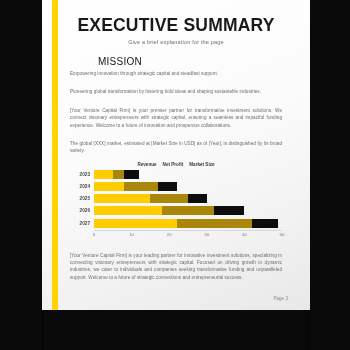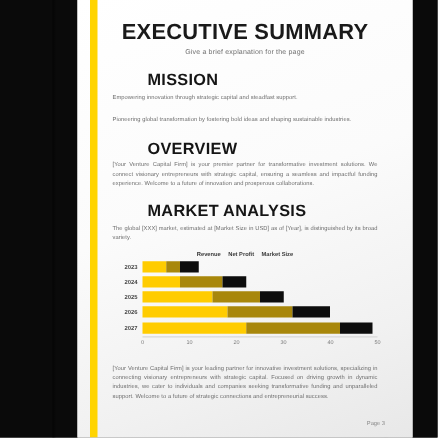--- a/index.html
+++ b/index.html
@@ -5,25 +5,24 @@
   html,body{margin:0;padding:0;}
   body{
     width:350px;height:350px;overflow:hidden;
     background:#000;
     font-family:"Liberation Sans", sans-serif;
   }
   .viewport{position:relative;width:350px;height:350px;background:#0a0a0a;}
 
   
   .page{
-    position:absolute;left:42px;top:0;width:268px;height:350px;
+    position:absolute;left:42px;top:0;width:268px;height:310px;
     background:#fdfdfd;
     background-image:linear-gradient(160deg,#ffffff 0%,#fbfbfb 45%,#f1f1f1 78%,#e8e8e8 100%);
     overflow:hidden;
-    margin-left:20px;
   }
   .page-shadow-left{
     position:absolute;left:42px;top:0;width:3px;height:350px;
     background:linear-gradient(to right,rgba(0,0,0,.55),rgba(0,0,0,0));
   }
   .page-shadow-right{
     position:absolute;left:303px;top:0;width:7px;height:350px;
     background:linear-gradient(to right,rgba(0,0,0,0),rgba(0,0,0,.35));
   }
   .accent-bar{
@@ -38,21 +37,21 @@
     font-size:17.5px;font-weight:bold;letter-spacing:.2px;
     color:#1a1a1a;text-align:center;line-height:1.1;
   }
   .doc-subtitle{
     margin-top:4px;text-align:center;
     font-size:5.6px;color:#6f6f6f;letter-spacing:.15px;
   }
 
   .section{margin-top:11px;}
   .section-head{
-    font-size:13px;font-weight:bold;color:#151515;letter-spacing:.25px;
+    font-size:10px;font-weight:normal;color:#151515;letter-spacing:.25px;
     margin-bottom:2.5px;
     padding-left:28px;
   }
   .section-body{
     font-size:4.6px;line-height:1.62;color:#6d6d6d;text-align:justify;
     letter-spacing:.05px;
   }
 
   
   .chart-wrap{margin-top:7px;position:relative;}
@@ -101,26 +100,24 @@
       <div class="section">
         <div class="section-head">MISSION</div>
         <div class="section-body">Empowering innovation through strategic capital and steadfast support.</div>
       </div>
 
       <div class="section">
         <div class="section-body">Pioneering global transformation by fostering bold ideas and shaping sustainable industries.</div>
       </div>
 
       <div class="section">
-        <div class="section-head">OVERVIEW</div>
         <div class="section-body">[Your Venture Capital Firm] is your premier partner for transformative investment solutions. We connect visionary entrepreneurs with strategic capital, ensuring a seamless and impactful funding experience. Welcome to a future of innovation and prosperous collaborations.</div>
       </div>
 
       <div class="section">
-        <div class="section-head">MARKET ANALYSIS</div>
         <div class="section-body">The global [XXX] market, estimated at [Market Size in USD] as of [Year], is distinguished by its broad variety.</div>
 
         <div class="chart-wrap">
           <div class="legend">
               <span class="legend-item">Revenue</span>
               <span class="legend-item">Net Profit</span>
               <span class="legend-item">Market Size</span>
             </div>
           <div class="plot">
               <div class="row">

